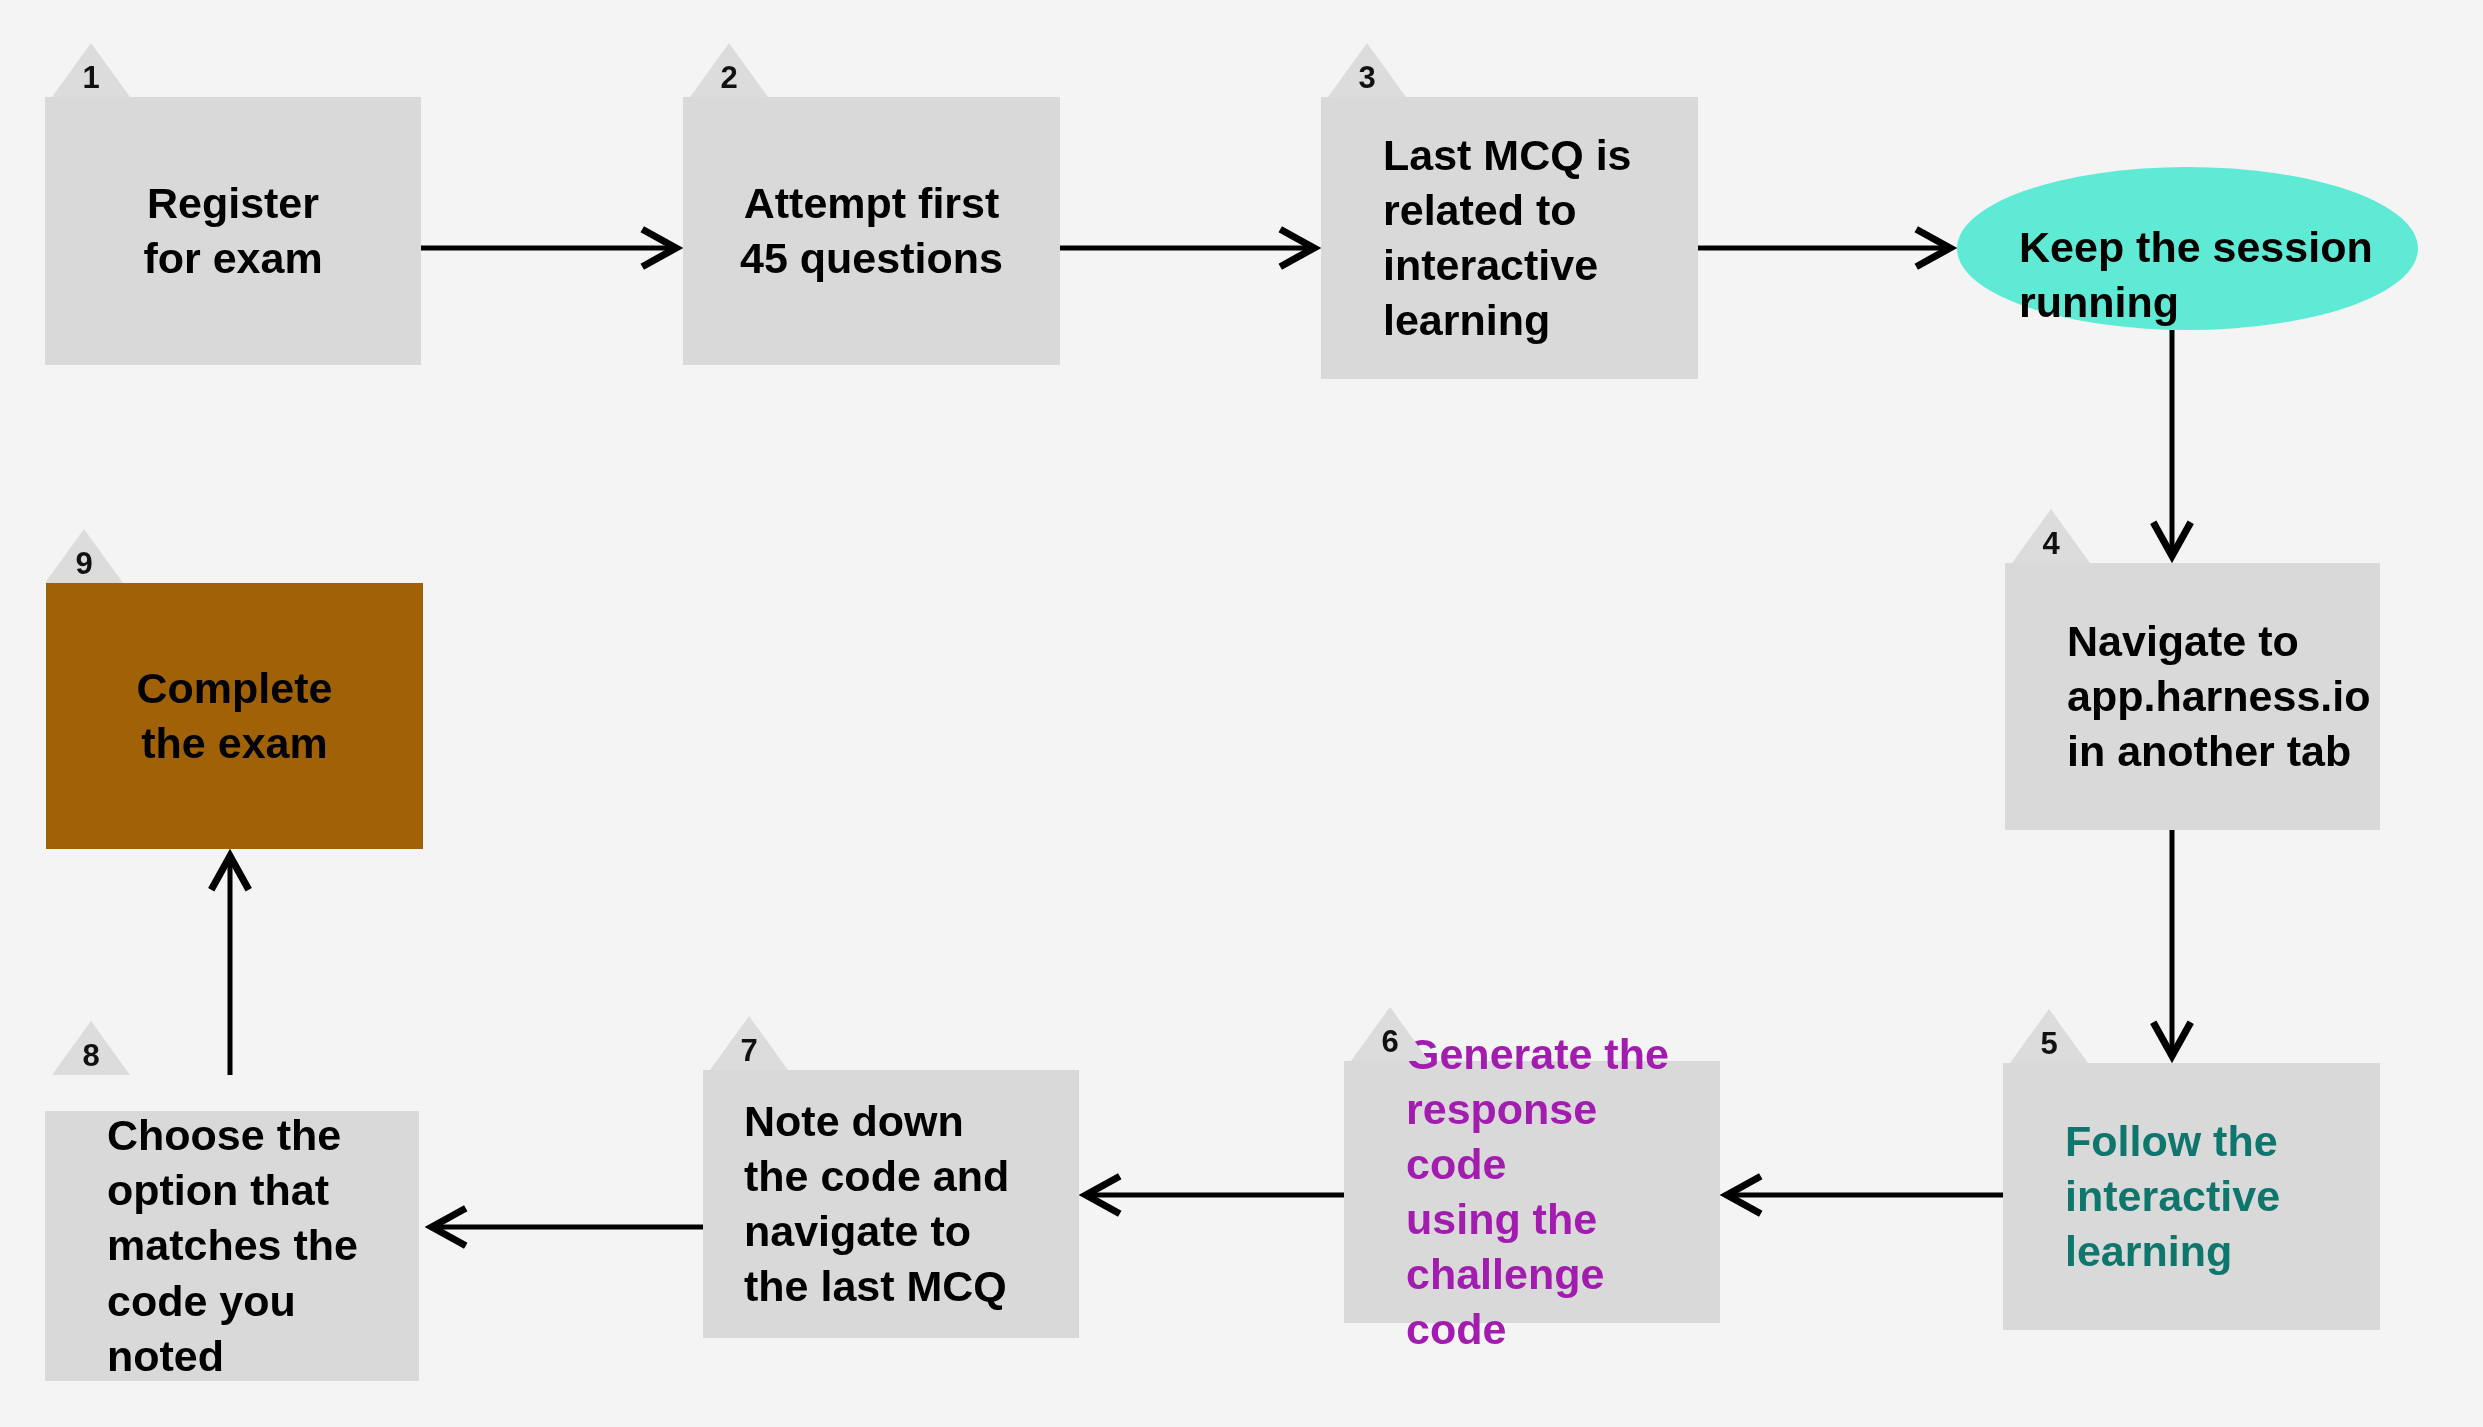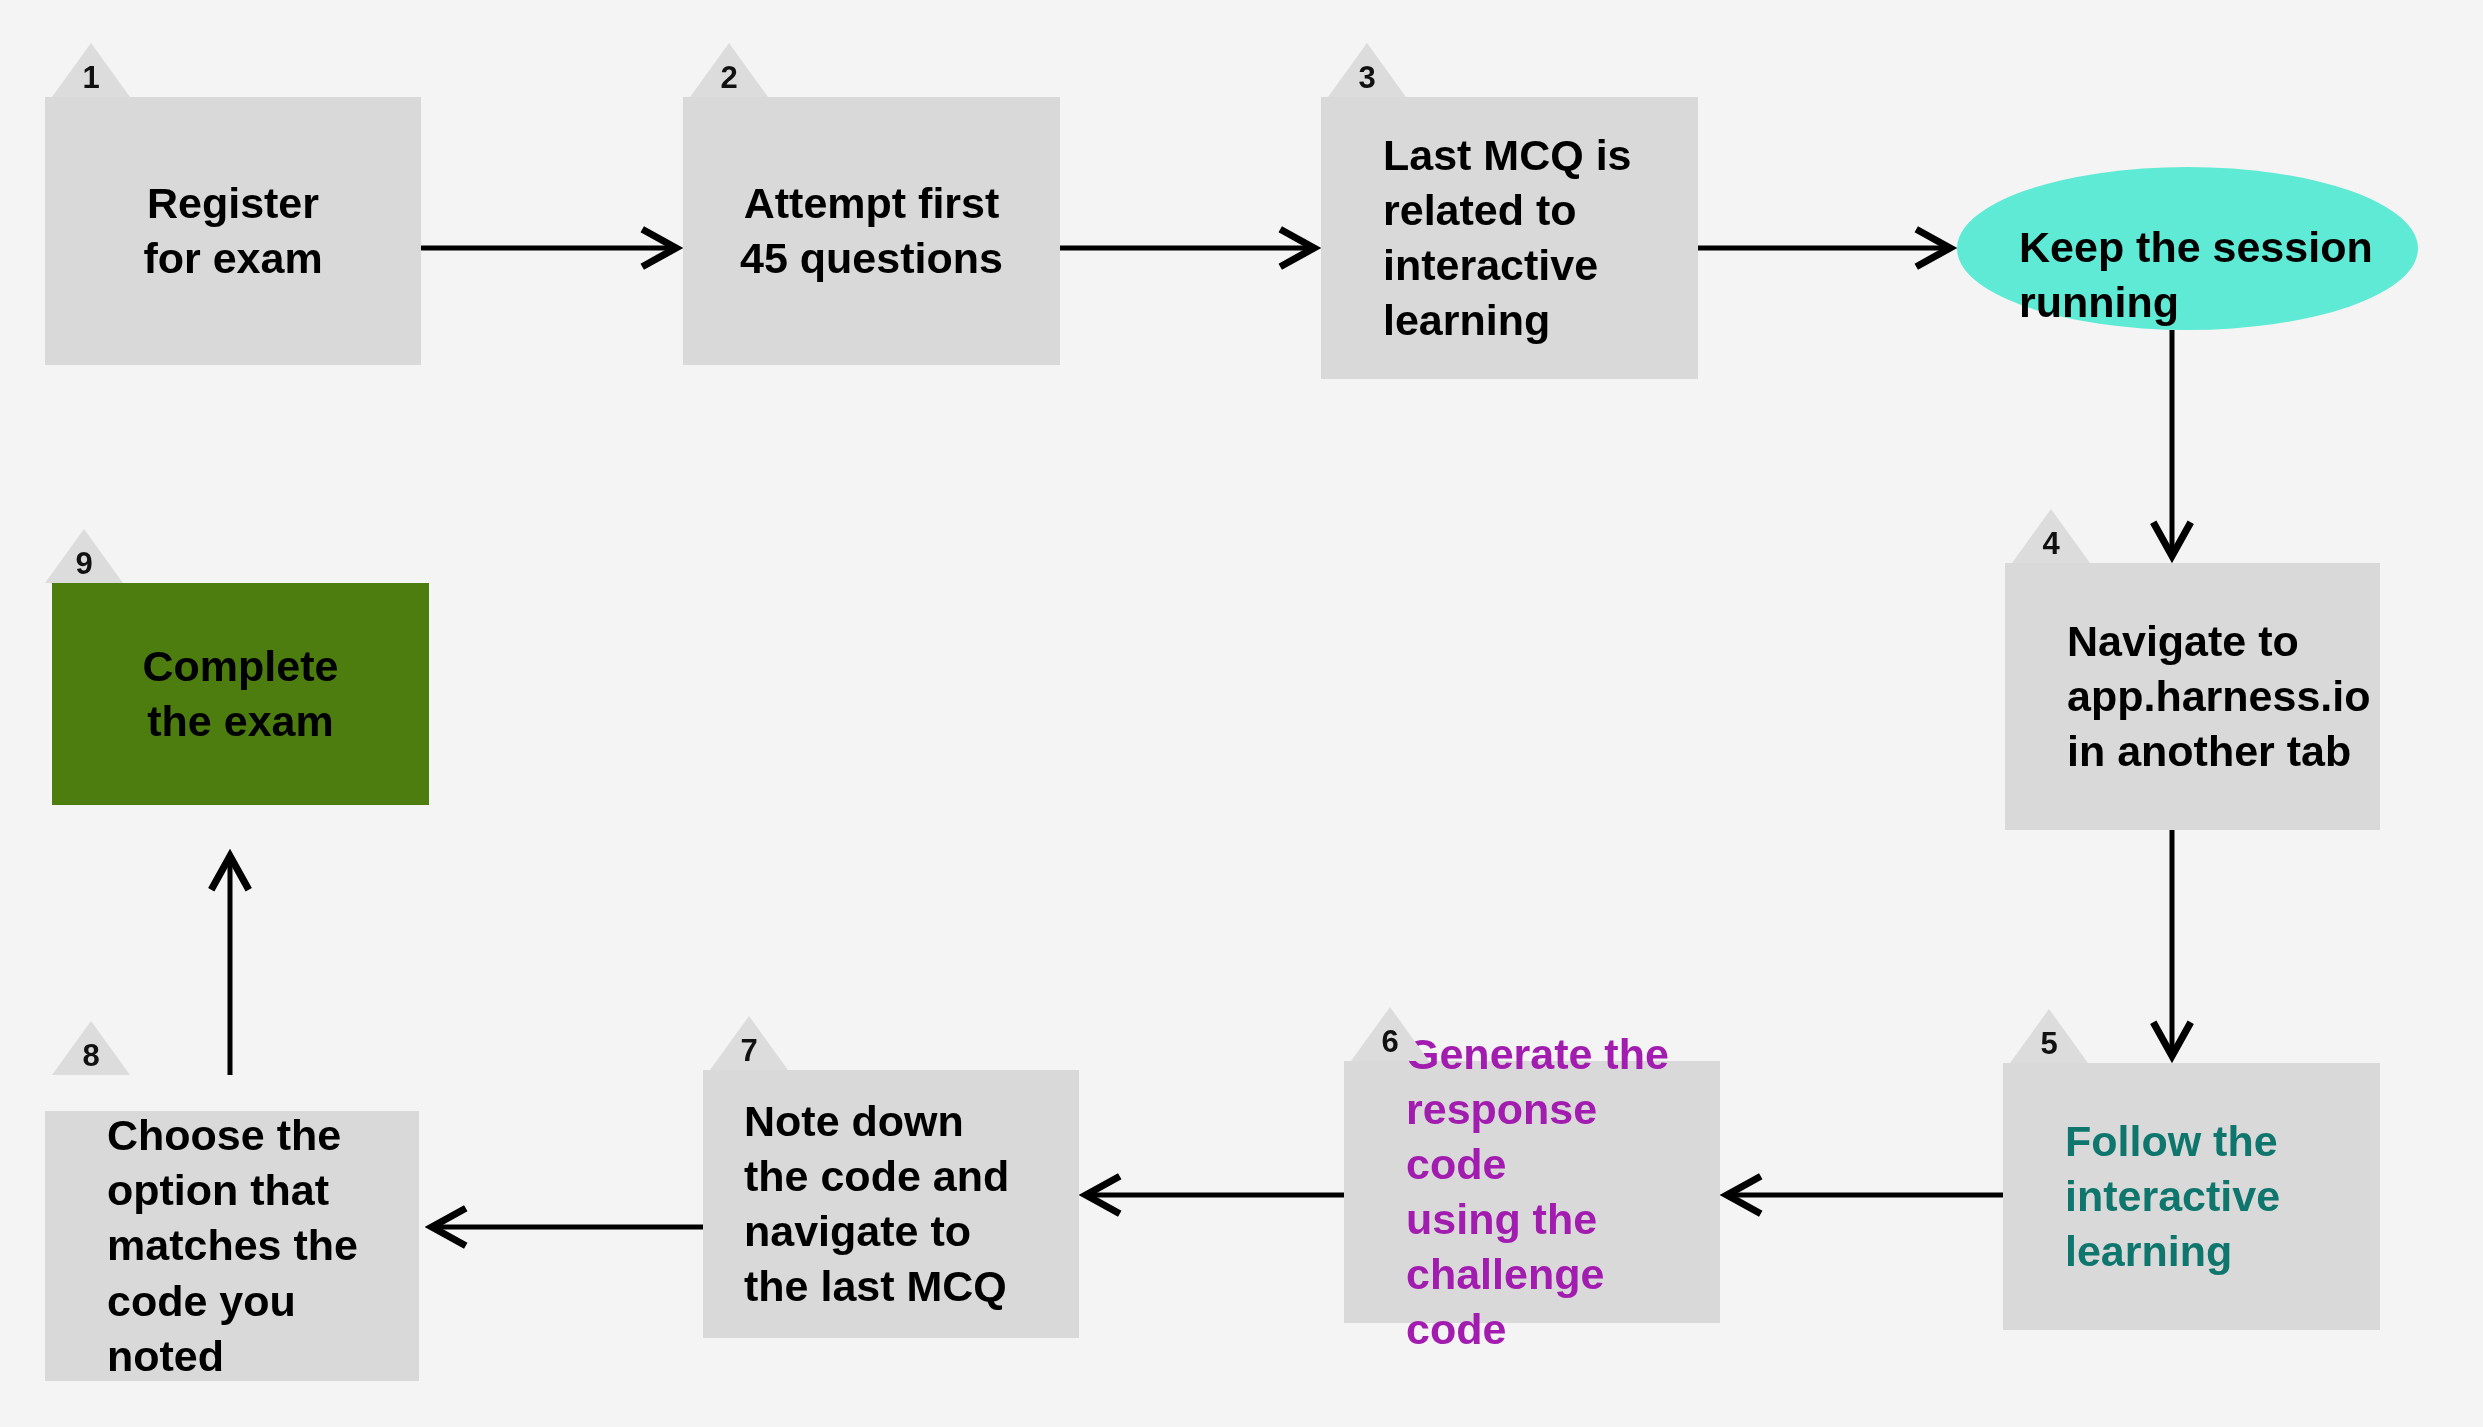--- a/index.html
+++ b/index.html
@@ -146,21 +146,21 @@
       <div class="badge" style="left: 710px; top: 1016px; border-bottom-color: rgb(220, 220, 220);"></div>
       <div class="badge-num" style="left: 729px; top: 1033px;">7</div>
       <div class="node rect align-left" style="left: 45px; top: 1075px; width: 374px; height: 270px; background: rgb(217, 217, 217); margin-top: 36px;">
         <div class="label" style="color: rgb(0, 0, 0);">Choose the
 option that
 matches the
 code you noted</div>
       </div>
       <div class="badge" style="left: 52px; top: 1021px; border-bottom-color: rgb(220, 220, 220);"></div>
       <div class="badge-num" style="left: 71px; top: 1038px;">8</div>
-      <div class="node rect align-center" style="left: 52px; top: 583px; width: 377px; height: 222px; background: #4d7c0f;">
+      <div class="node rect align-center" style="left: 46px; top: 583px; width: 377px; height: 266px; background: #a16207;">
         <div class="label" style="color: rgb(0, 0, 0);">Complete
 the exam</div>
       </div>
       <div class="badge" style="left: 45px; top: 529px; border-bottom-color: rgb(220, 220, 220);"></div>
       <div class="badge-num" style="left: 64px; top: 546px;">9</div>
     </div>
 
 </div>
 
 </body></html>

